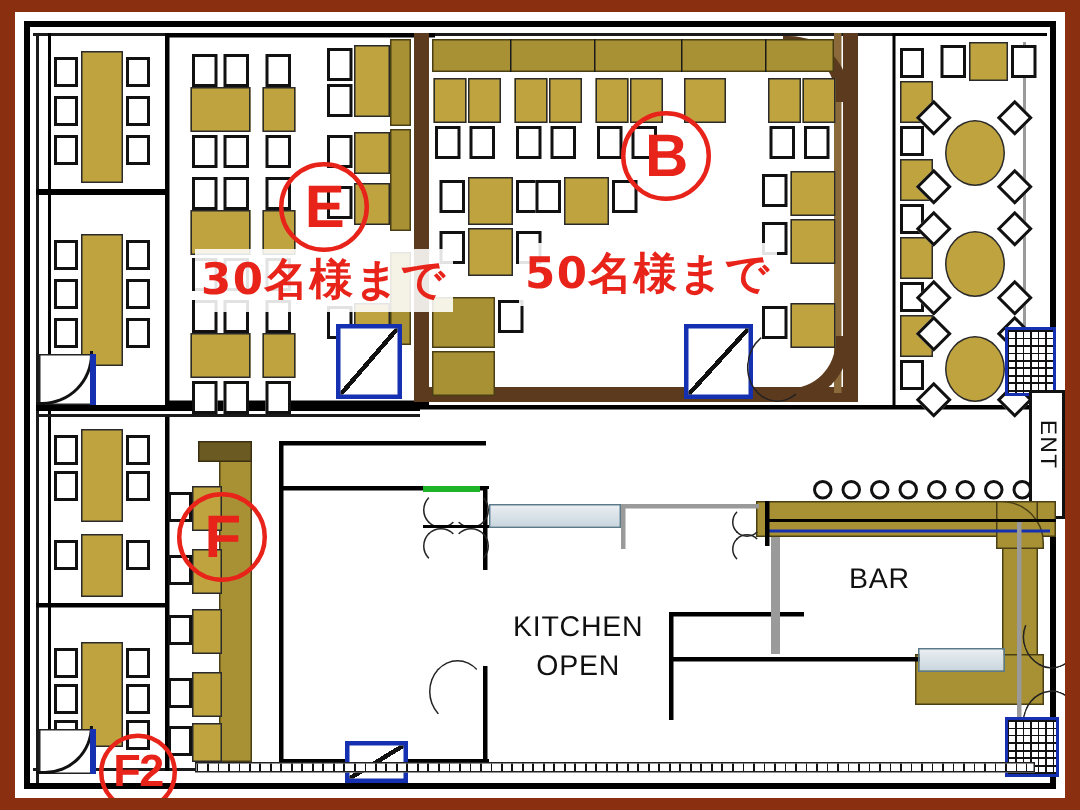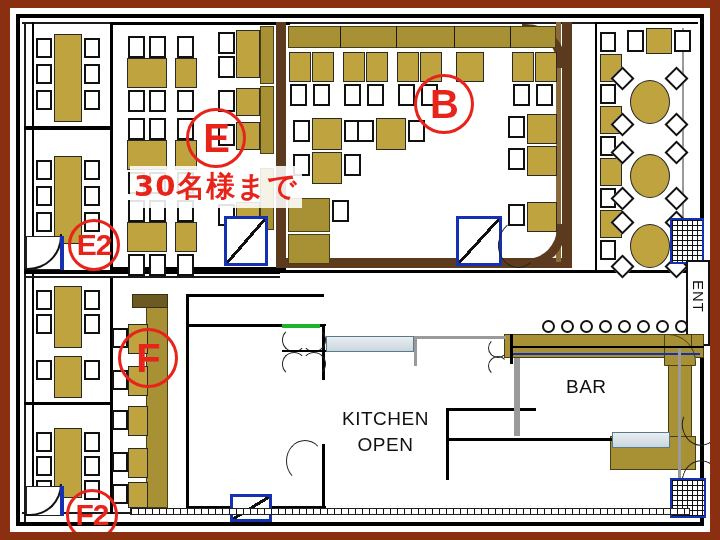--- a/index.html
+++ b/index.html
@@ -483,21 +483,21 @@
 
     <div class="stair" style="left:120px; top:500px; width:560px; height:7px;"></div>
 
     <div class="room-label two-line" style="left:332px; top:398px;">
       <div>KITCHEN</div>
       <div>OPEN</div>
     </div>
     <div class="room-label" style="left:556px; top:368px;">BAR</div>
 
     <div class="capacity" style="left:120px; top:158px;">30名様まで</div>
+    <div class="capacity" style="left:336px; top:154px;">50名様まで</div>
 
     <div class="marker big" style="left:176px; top:100px;">E</div>
-    <div class="marker mid" style="left:58px;  top:211px;">E2</div>
     <div class="marker big" style="left:404px; top:66px;">B</div>
     <div class="marker big" style="left:108px; top:320px;">F</div>
     <div class="marker mid" style="left:56px;  top:481px;">F2</div>
 
   </div>
 </div>
 
 </body></html>

